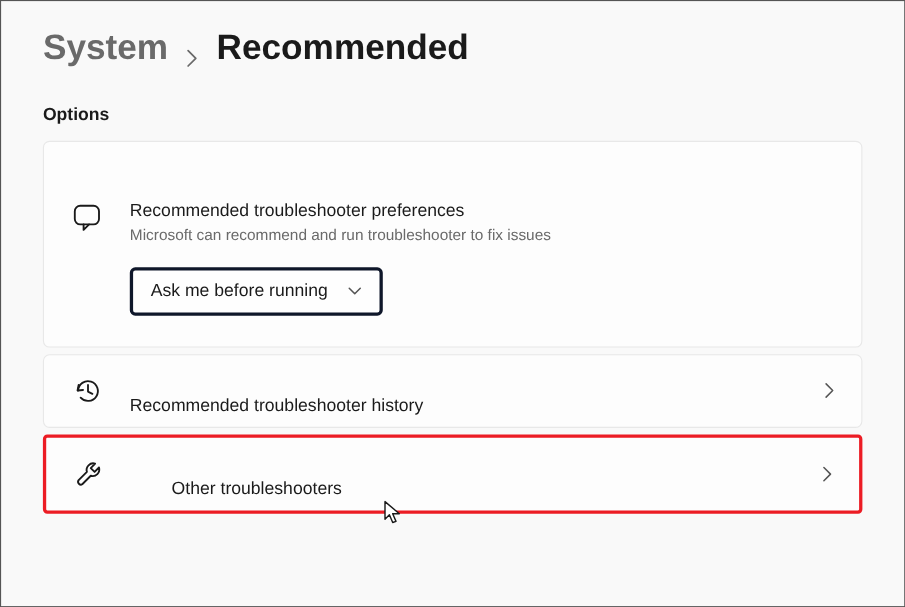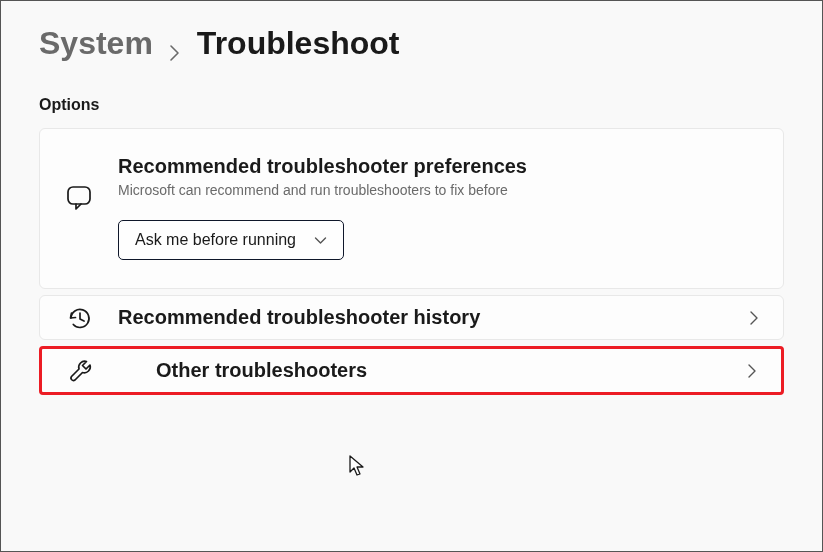--- a/index.html
+++ b/index.html
@@ -70,36 +70,37 @@
       color: #1a1a1a;
       flex-shrink: 0;
     }
     .card-preferences .card-icon {
       margin-top: 32px;
     }
     .card-body {
       flex: 1;
     }
     .card-title {
-      font-size: 20px;
-      font-weight: 700;
+      font-size: 16px;
+      font-weight: 400;
       color: #1a1a1a;
       line-height: 1.35;
+      margin-top: 28px;
     }
     .card-subtitle {
       font-size: 14px;
       color: #6a6a6a;
       margin-top: 2px;
     }
     .dropdown {
       margin-top: 22px;
       display: inline-flex;
       align-items: center;
       background: #fefefe;
-      border: 1px solid #0f172a;
+      border: 3px solid #0f172a;
       border-radius: 5px;
       padding: 10px 16px;
       font-size: 16px;
       color: #1a1a1a;
       cursor: pointer;
       gap: 18px;
     }
     .dropdown-chevron {
       font-size: 12px;
       color: #555;
@@ -127,35 +128,35 @@
 <body>
 
 <div class="container">
   <div class="breadcrumb">
     <span class="breadcrumb-parent">System</span>
     <span class="breadcrumb-chevron">
       <svg width="12" height="18" viewBox="0 0 12 18">
           <path d="M2 2 L9 9 L2 16" stroke="#6a6a6a" stroke-width="1.6" fill="none" stroke-linecap="round" stroke-linejoin="round"></path>
         </svg>
     </span>
-    <span class="breadcrumb-current">Troubleshoot</span>
+    <span class="breadcrumb-current">Recommended</span>
   </div>
 
   <div class="section-label">Options</div>
 
   <div class="card card-preferences">
     <div class="card-icon">
       <svg width="26" height="26" viewBox="0 0 26 26">
         <rect x="2" y="2" width="22" height="17" rx="5" ry="5" fill="none" stroke="#1a1a1a" stroke-width="1.7"></rect>
         <path d="M10 19 L10 24 L15 19" fill="none" stroke="#1a1a1a" stroke-width="1.7" stroke-linejoin="round" stroke-linecap="round"></path>
       </svg>
     </div>
     <div class="card-body">
       <div class="card-title">Recommended troubleshooter preferences</div>
-      <div class="card-subtitle">Microsoft can recommend and run troubleshooters to fix before</div>
+      <div class="card-subtitle">Microsoft can recommend and run troubleshooter to fix issues</div>
       <div class="dropdown">
         <span>Ask me before running</span>
         <span class="dropdown-chevron">
           <svg width="13" height="9" viewBox="0 0 13 9">
               <path d="M1.5 2 L6.5 7 L11.5 2" stroke="#555" stroke-width="1.4" fill="none" stroke-linecap="round" stroke-linejoin="round"></path>
             </svg>
         </span>
       </div>
     </div>
   </div>

